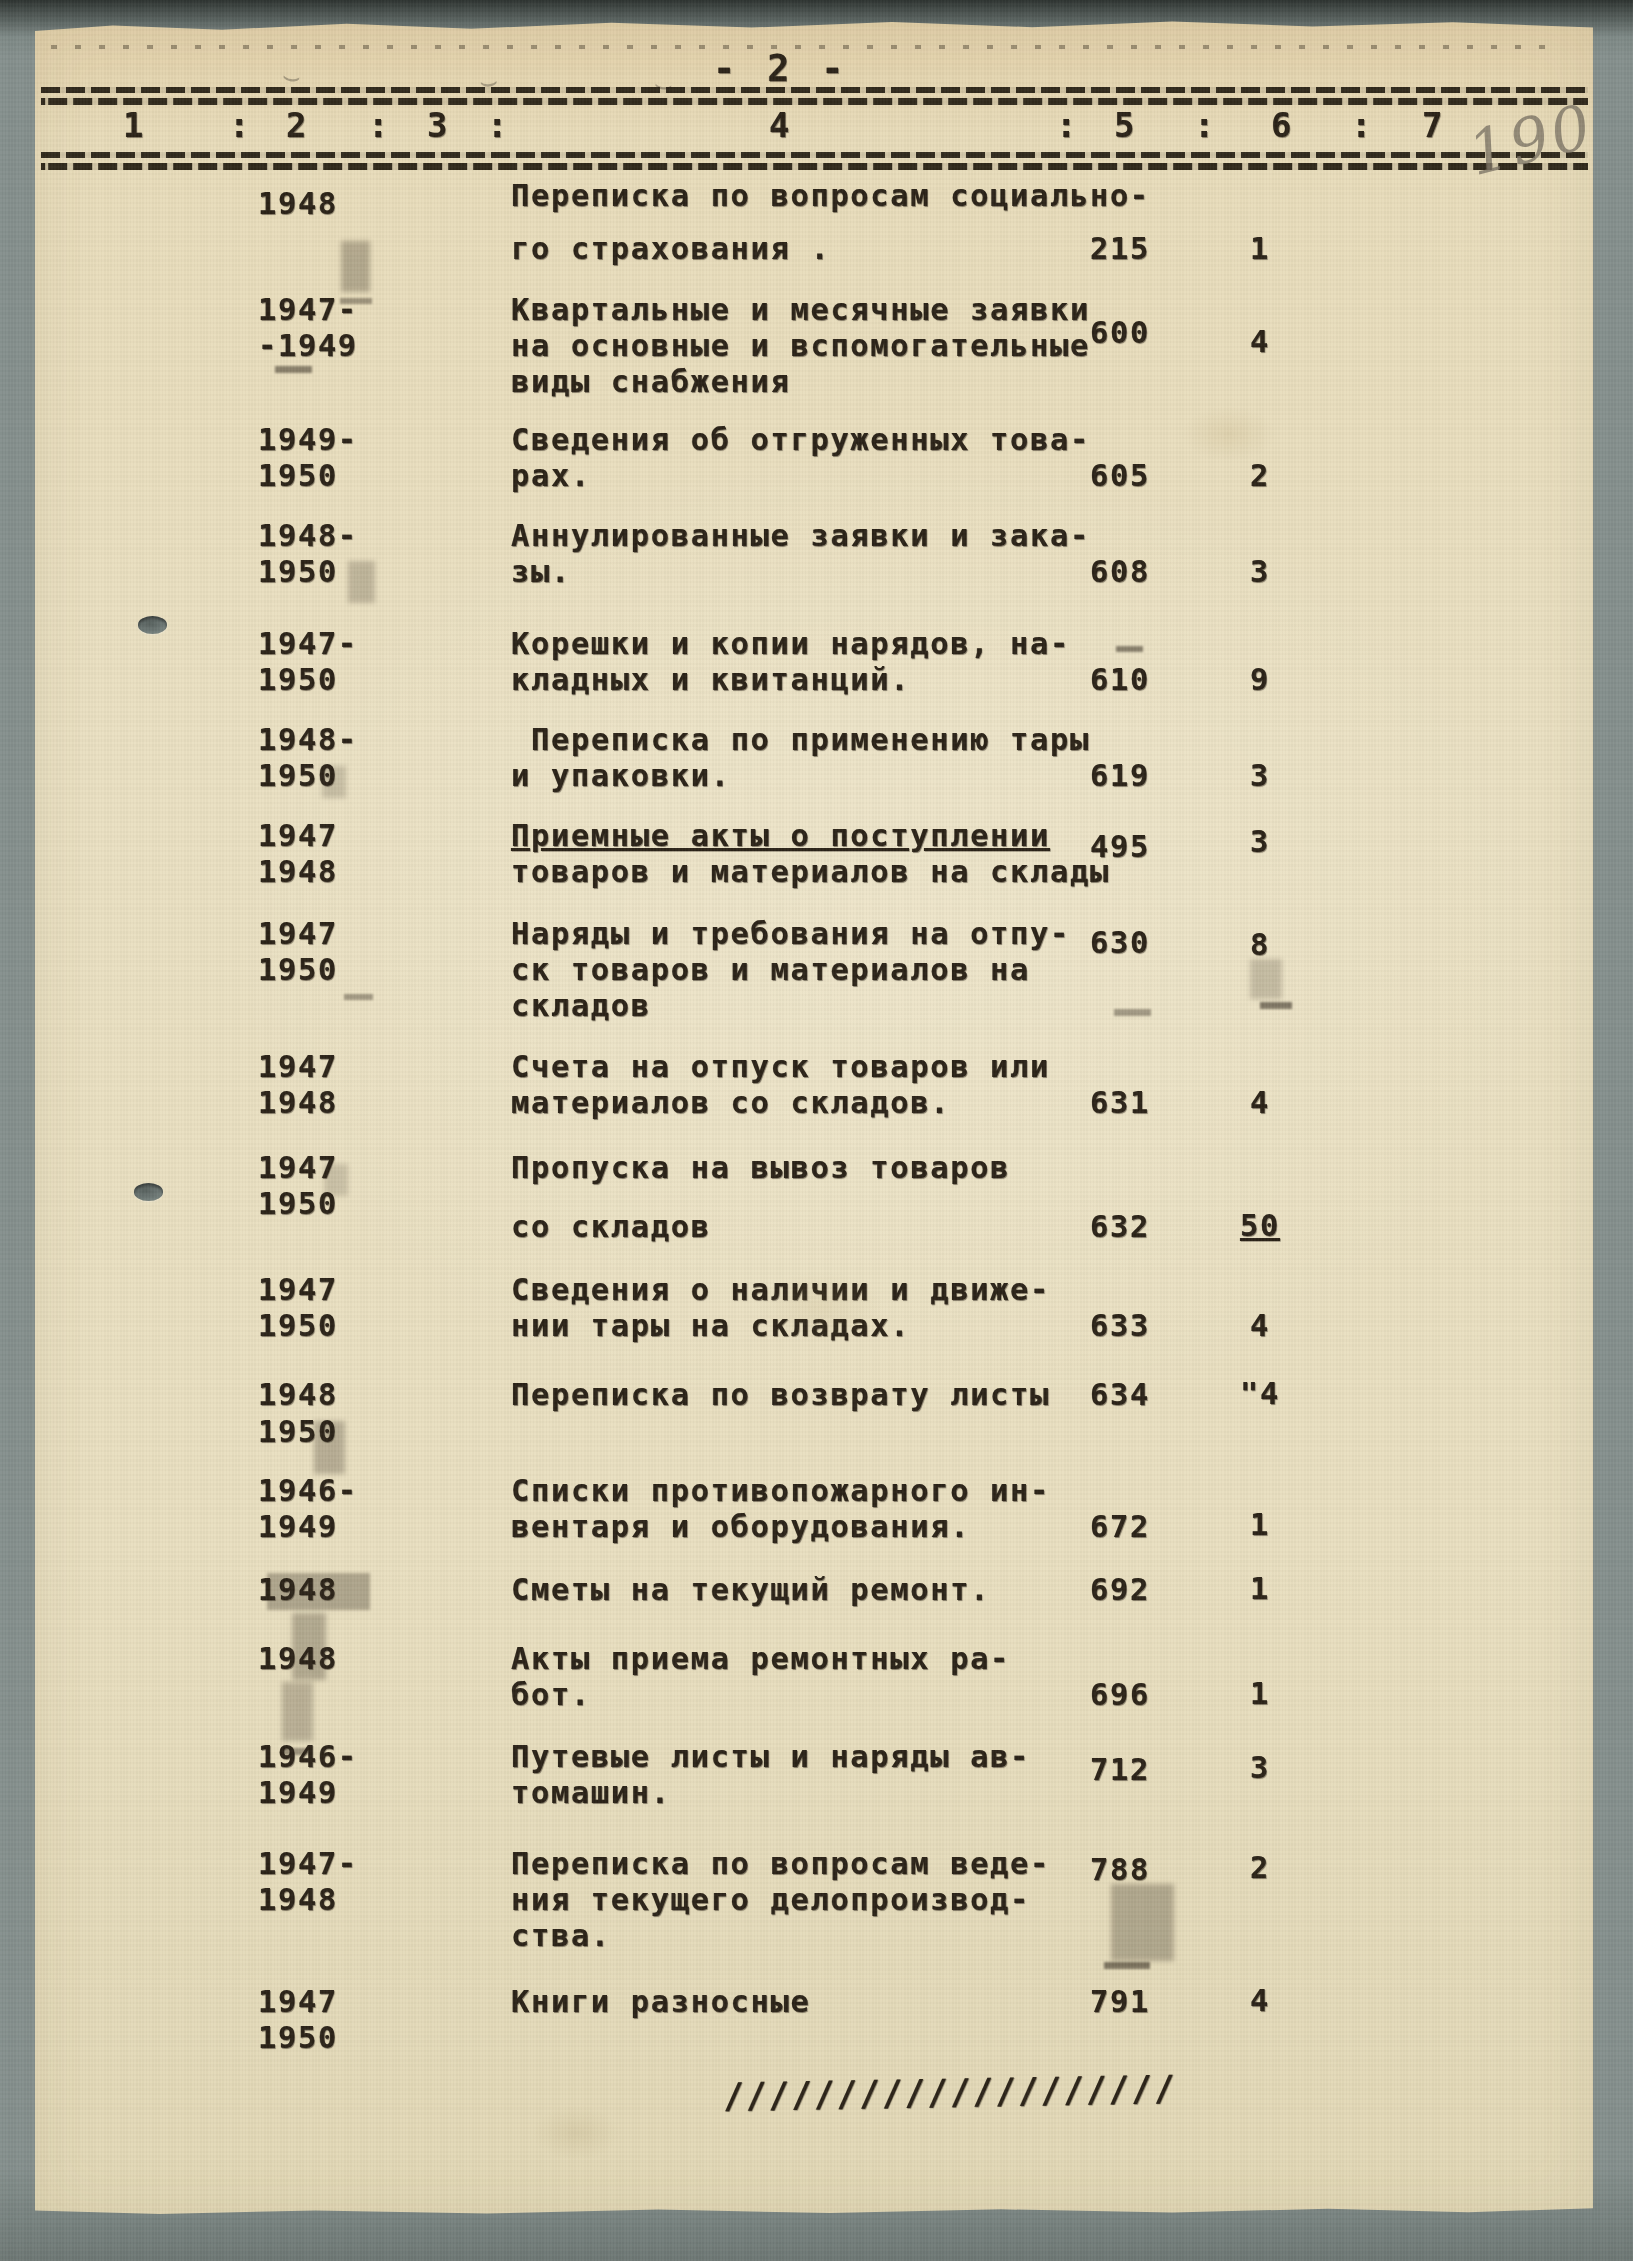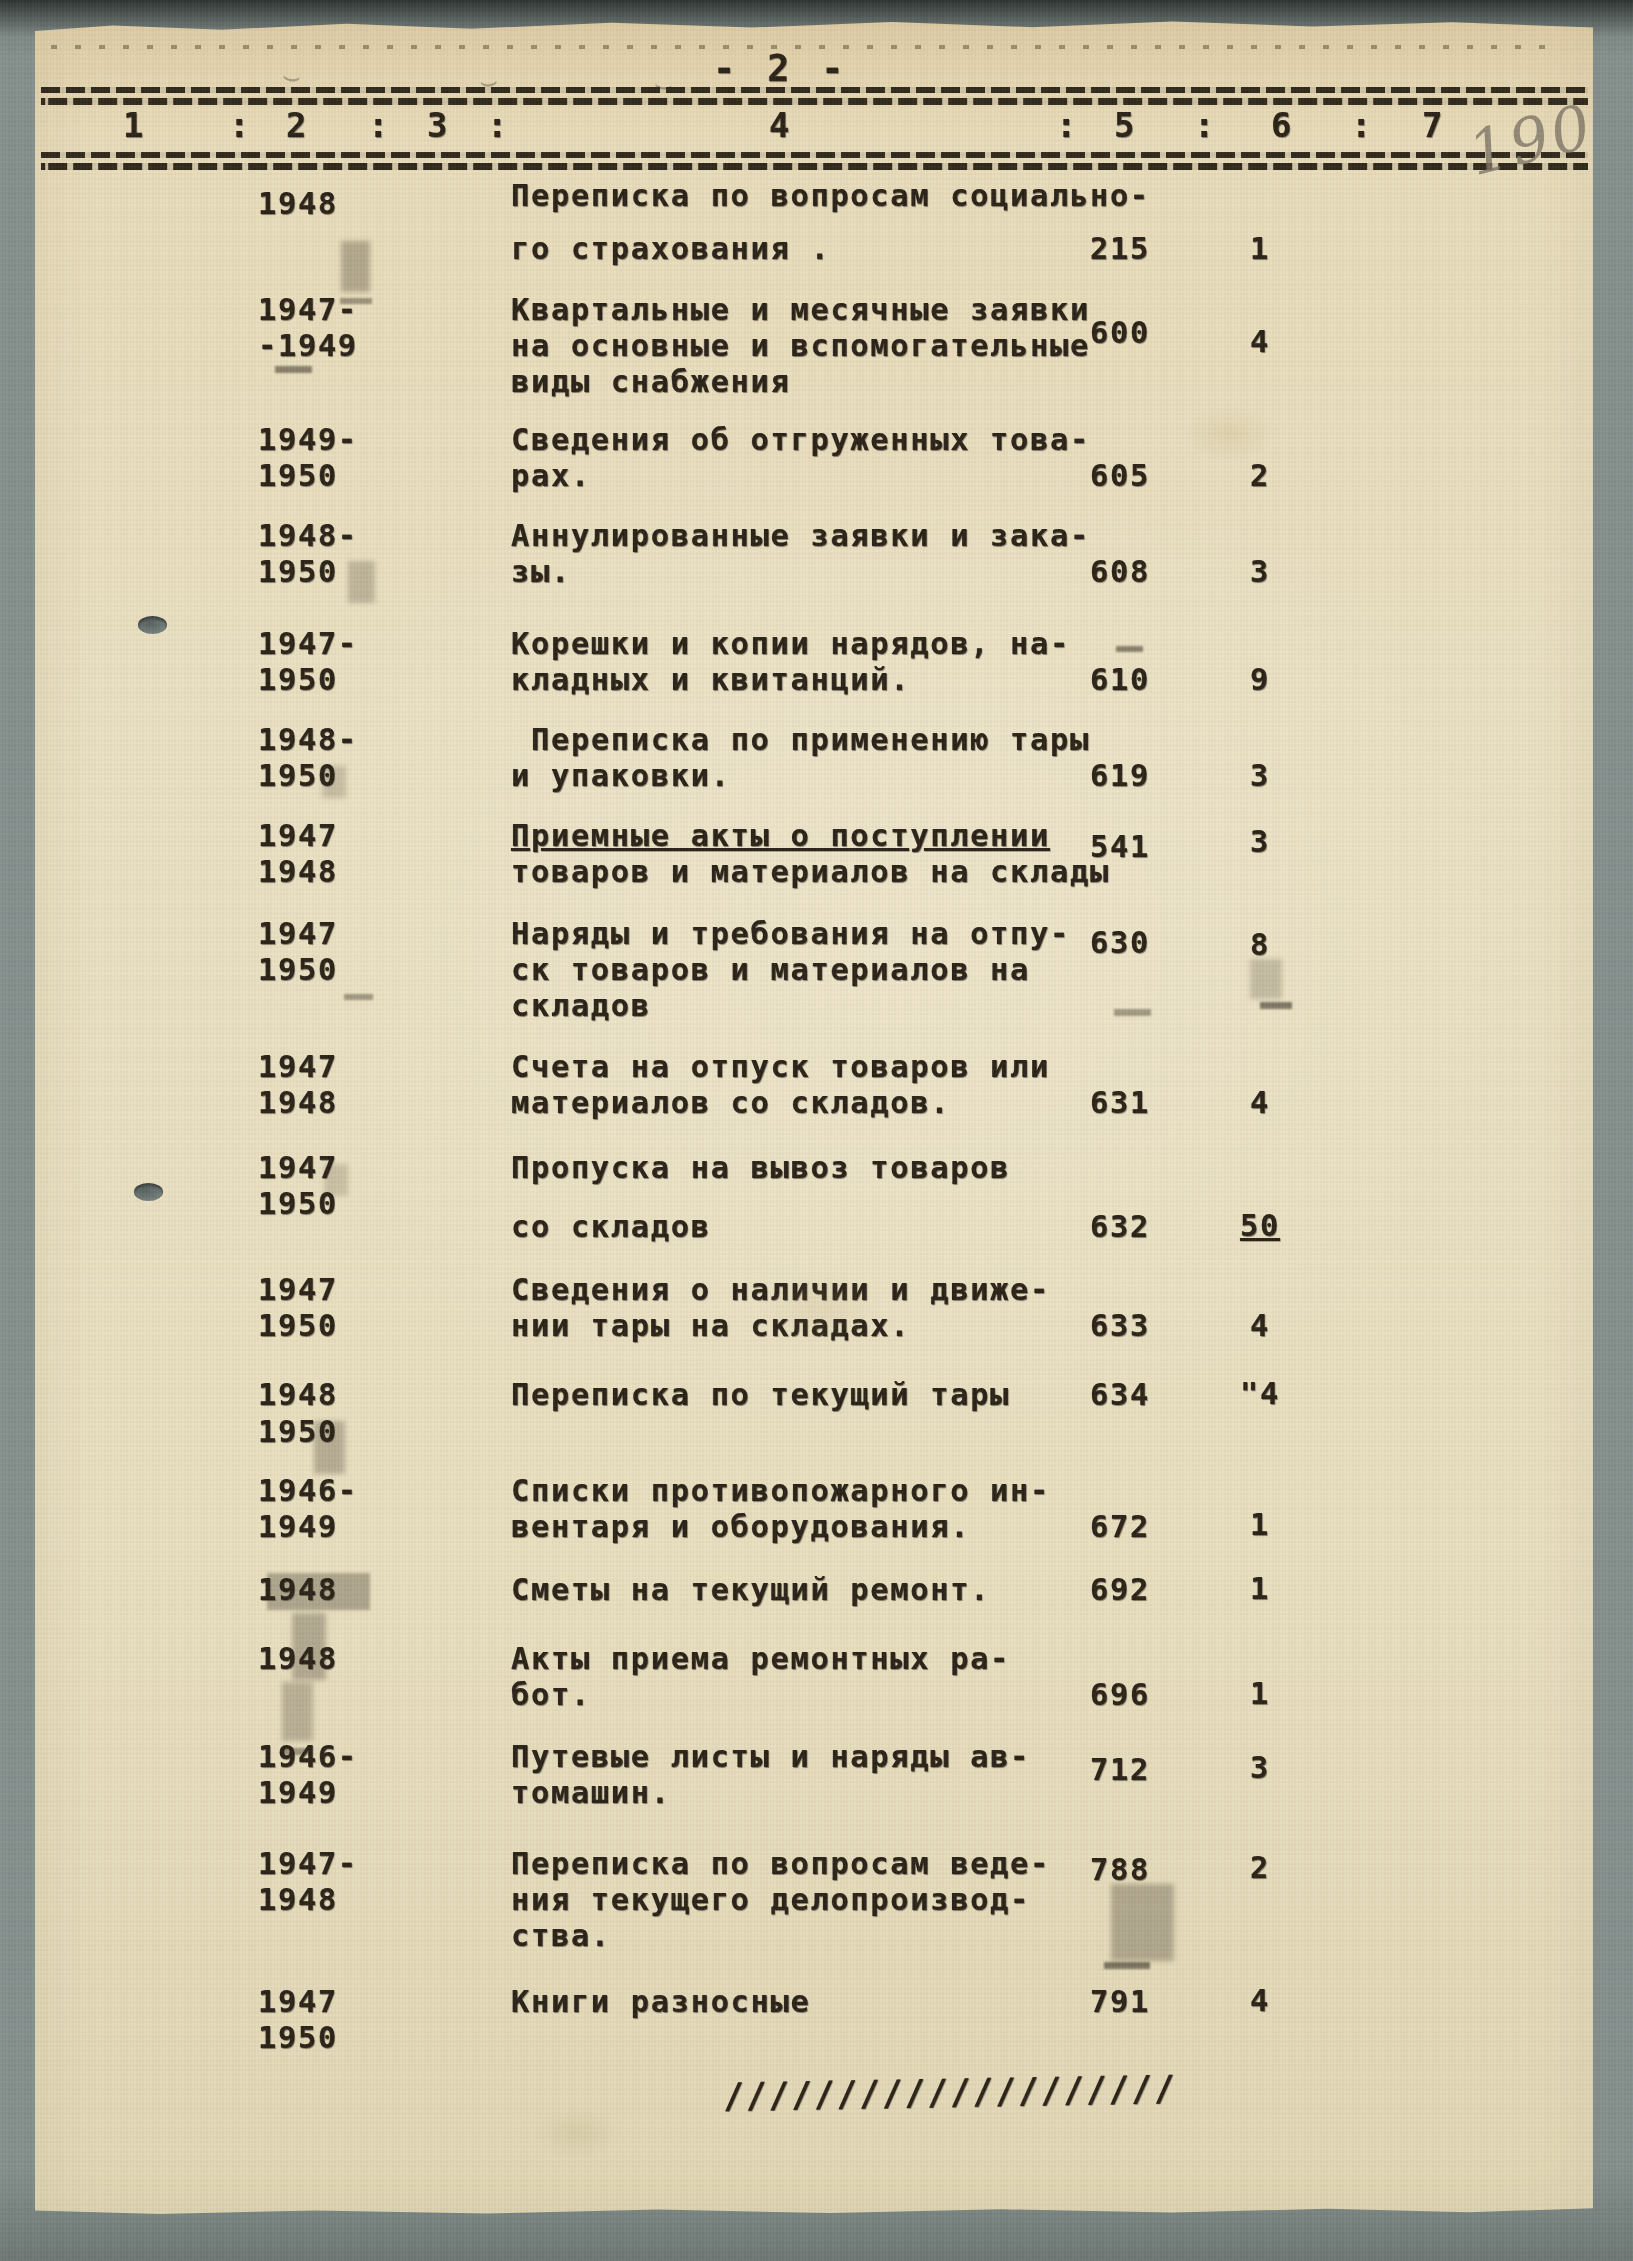--- a/index.html
+++ b/index.html
@@ -125,21 +125,21 @@
           <span class="typed" style="left: 476px; top: 704px; margin-left: 20px;">Переписка по применению тары</span>
           <span class="typed" style="left: 476px; top: 740px;">и упаковки.</span>
           <span class="typed" style="left: 1085px; top: 740px; transform: translateX(-50%);">619</span>
           <span class="typed" style="left: 1225px; top: 740px; transform: translateX(-50%);">3</span>
         </div>
         <div>
           <span class="typed" style="left: 223px; top: 800px;">1947</span>
           <span class="typed" style="left: 223px; top: 836px;">1948</span>
           <span class="typed" style="left: 476px; top: 800px; text-decoration: underline;">Приемные акты о поступлении</span>
           <span class="typed" style="left: 476px; top: 836px;">товаров и материалов на склады</span>
-          <span class="typed" style="left: 1085px; top: 811px; transform: translateX(-50%);">541</span>
+          <span class="typed" style="left: 1085px; top: 811px; transform: translateX(-50%);">495</span>
           <span class="typed" style="left: 1225px; top: 806px; transform: translateX(-50%);">3</span>
         </div>
         <div>
           <span class="typed" style="left: 223px; top: 898px;">1947</span>
           <span class="typed" style="left: 223px; top: 934px;">1950</span>
           <span class="typed" style="left: 476px; top: 898px;">Наряды и требования на отпу-</span>
           <span class="typed" style="left: 476px; top: 934px;">ск товаров и материалов на</span>
           <span class="typed" style="left: 476px; top: 970px;">складов</span>
           <span class="typed" style="left: 1085px; top: 907px; transform: translateX(-50%);">630</span>
           <span class="typed" style="left: 1225px; top: 909px; transform: translateX(-50%);">8</span>
@@ -164,21 +164,21 @@
           <span class="typed" style="left: 223px; top: 1254px;">1947</span>
           <span class="typed" style="left: 223px; top: 1290px;">1950</span>
           <span class="typed" style="left: 476px; top: 1254px;">Сведения о наличии и движе-</span>
           <span class="typed" style="left: 476px; top: 1290px;">нии тары на складах.</span>
           <span class="typed" style="left: 1085px; top: 1290px; transform: translateX(-50%);">633</span>
           <span class="typed" style="left: 1225px; top: 1290px; transform: translateX(-50%);">4</span>
         </div>
         <div>
           <span class="typed" style="left: 223px; top: 1359px;">1948</span>
           <span class="typed" style="left: 223px; top: 1396px;">1950</span>
-          <span class="typed" style="left: 476px; top: 1359px;">Переписка по текущий тары</span>
+          <span class="typed" style="left: 476px; top: 1359px;">Переписка по возврату листы</span>
           <span class="typed" style="left: 1085px; top: 1359px; transform: translateX(-50%);">634</span>
           <span class="typed" style="left: 1225px; top: 1358px; transform: translateX(-50%);">"4</span>
         </div>
         <div>
           <span class="typed" style="left: 223px; top: 1455px;">1946-</span>
           <span class="typed" style="left: 223px; top: 1491px;">1949</span>
           <span class="typed" style="left: 476px; top: 1455px;">Списки противопожарного ин-</span>
           <span class="typed" style="left: 476px; top: 1491px;">вентаря и оборудования.</span>
           <span class="typed" style="left: 1085px; top: 1491px; transform: translateX(-50%);">672</span>
           <span class="typed" style="left: 1225px; top: 1489px; transform: translateX(-50%);">1</span>

